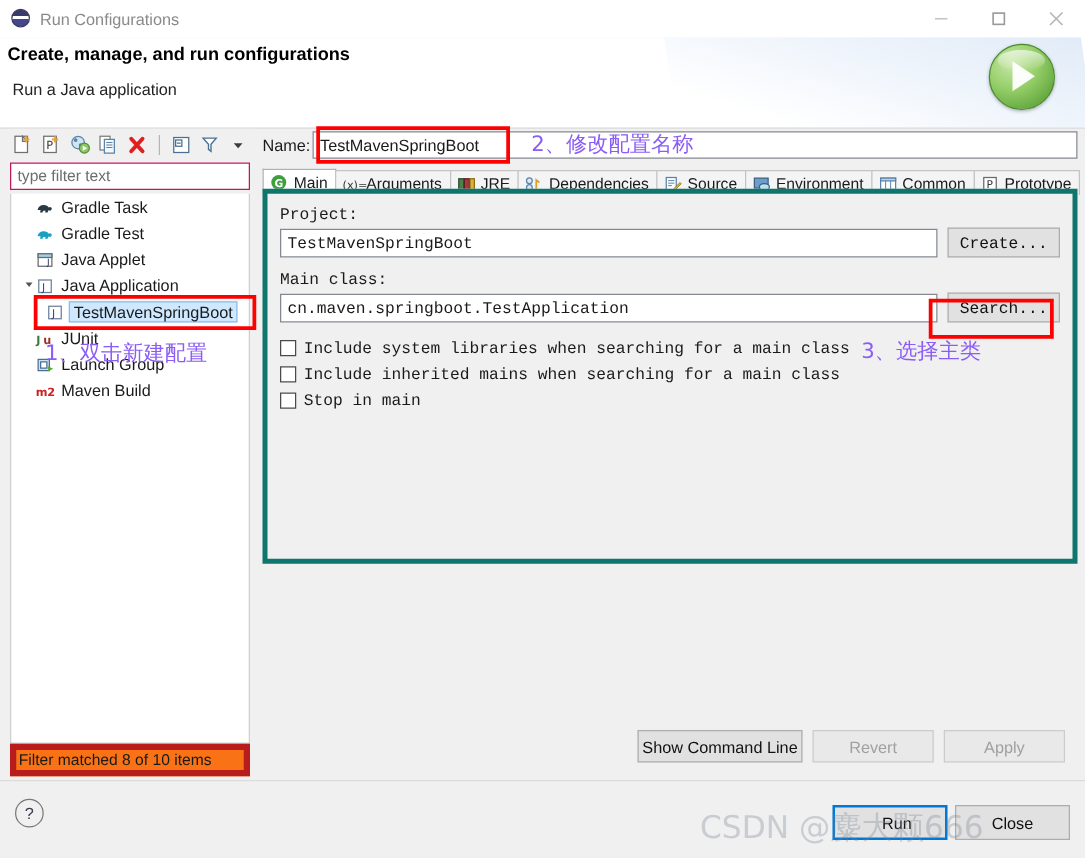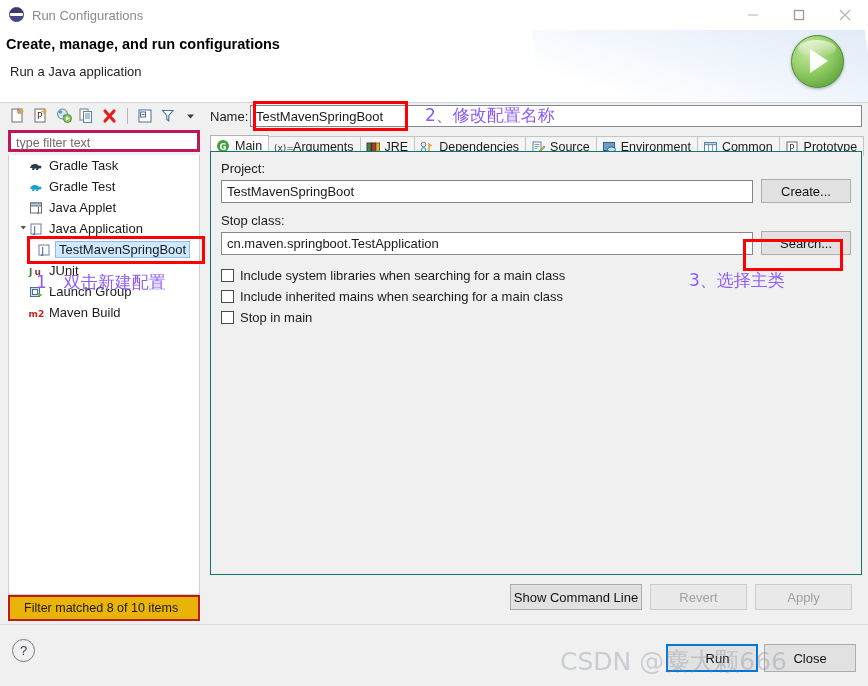--- a/index.html
+++ b/index.html
@@ -41,39 +41,39 @@
   }
   .run-badge .gloss{position:absolute;left:6px;top:4px;width:38px;height:17px;border-radius:50%;
     background:linear-gradient(180deg,rgba(255,255,255,.65),rgba(255,255,255,0));}
   
   .body-area{position:absolute;left:0;top:103px;width:868px;height:520px;}
   
   .leftpanel{position:absolute;left:5px;top:0;width:198px;height:521px;}
   .ltoolbar{height:25px;background:#f0f0f0;display:flex;align-items:center;gap:3px;padding-left:3px;}
   .ticon{width:20px;height:20px;position:relative;display:inline-block;}
   .sep{width:1px;height:16px;background:#b6b6b6;margin:0 4px;}
-  .filterbox{position:absolute;left:3px;top:27px;width:192px;height:22px;background:#fff;border:3px solid #be185d;box-sizing:border-box;}
+  .filterbox{position:absolute;left:3px;top:27px;width:192px;height:22px;background:#fff;border:1px solid #be185d;box-sizing:border-box;}
   .filterbox span{display:block;padding:3px 5px;color:#6d6d6d;font-size:12.5px;}
   .treebox{position:absolute;left:3px;top:52px;width:192px;height:440px;background:#fff;border:1px solid #cfcfcf;border-top:none;box-sizing:border-box;overflow:hidden;}
   .trow{height:21px;display:flex;align-items:center;padding-left:6px;font-size:13px;position:relative;text-align:right;}
   .trow .arrow{width:13px;color:#4a4a4a;font-size:10px;}
   .trow .tico{width:16px;height:16px;margin-right:5px;position:relative;flex:0 0 16px;}
   .trow.child{padding-left:27px;}
   .trow.selected .lbl{background:#cde8ff;border:1px solid #8bbde8;padding:0 3px;margin-left:-2px;}
-  .statusbox{position:absolute;left:3px;top:492px;width:192px;height:26px;background:#eab308;border:2px solid #b91c1c;box-sizing:border-box;display:flex;align-items:center;padding-left:14px;font-size:12.5px;}
+  .statusbox{position:absolute;left:3px;top:492px;width:192px;height:26px;background:#f97316;border:5px solid #b91c1c;box-sizing:border-box;display:flex;align-items:center;padding-left:2px;font-size:12.5px;}
   
   .rightpanel{position:absolute;left:210px;top:0;width:652px;height:521px;}
   .namerow{display:flex;align-items:center;height:26px;}
   .namelabel{width:40px;font-size:13px;}
   .nameinput{flex:1;height:22px;background:#fff;border:1px solid #828790;box-sizing:border-box;display:flex;align-items:center;padding-left:5px;font-size:13px;}
   .tabsrow{display:flex;margin-top:6px;height:21px;align-items:flex-end;}
   .tab{height:20px;display:flex;align-items:center;gap:4px;padding:0 6px 0 5px;border:1px solid #c4c4c4;border-bottom:none;background:#f4f4f4;font-size:12.5px;box-sizing:border-box;margin-right:-1px;white-space:nowrap;}
   .tab.active{background:#ffffff;border-color:#b0b0b0;height:21px;}
   .tabico{width:15px;height:14px;position:relative;flex:0 0 15px;}
-  .tabpage{position:absolute;left:0;top:48px;right:0;height:424px;background:#f0f0f0;border:1px solid #0f766e;box-sizing:border-box;padding:9px 10px 0 10px;}
+  .tabpage{position:absolute;left:0;top:48px;right:0;height:300px;background:#f0f0f0;border:4px solid #0f766e;box-sizing:border-box;padding:9px 10px 0 10px;font-family:Liberation Mono, monospace;}
   .grouplabel{font-size:13px;margin-bottom:3px;}
   .fieldrow{display:flex;align-items:center;gap:8px;margin-bottom:10px;}
   .textfield{flex:1;height:23px;background:#fff;border:1px solid #828790;box-sizing:border-box;display:flex;align-items:center;padding-left:5px;font-size:13px;}
   .btn{min-width:90px;height:24px;background:#e1e1e1;border:1px solid #adadad;box-sizing:border-box;display:flex;align-items:center;justify-content:center;font-size:13px;color:#111;}
   .btn.disabled{color:#a0a0a0;background:#e9e9e9;border-color:#cccccc;}
   .cbrow{display:flex;align-items:center;gap:6px;height:21px;font-size:13px;}
   .cbox{width:13px;height:13px;border:1px solid #4a4a4a;background:#fff;box-sizing:border-box;flex:0 0 13px;}
   
   .applyrow{position:absolute;right:10px;top:481px;display:flex;gap:8px;align-items:center;}
   .applyrow .btn{min-width:97px;height:26px;}
@@ -370,21 +370,21 @@
 
     <div class="tabpage">
       <div class="grouplabel">Project:</div>
       <div class="fieldrow">
         <div class="textfield">
           <span>TestMavenSpringBoot</span>
         </div>
         <div class="btn">Create...</div>
       </div>
 
-      <div class="grouplabel">Stop class:</div>
+      <div class="grouplabel">Main class:</div>
       <div class="fieldrow">
         <div class="textfield">
           <span>cn.maven.springboot.TestApplication</span>
         </div>
         <div class="btn">Search...</div>
       </div>
 
       <div class="cbrow">
         <span class="cbox"></span>
         <span>Include system libraries when searching for a main class</span>

